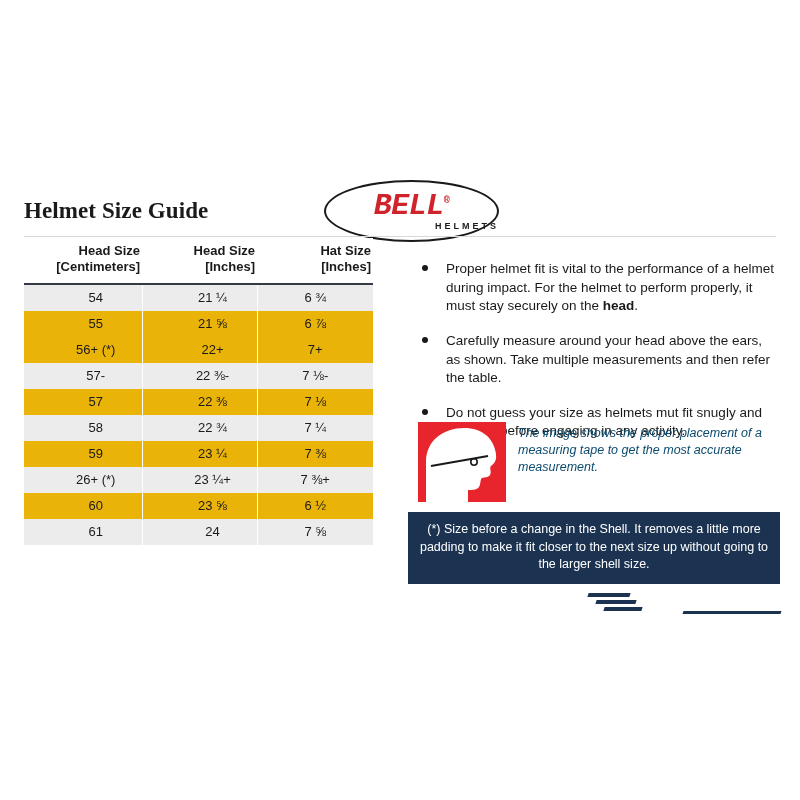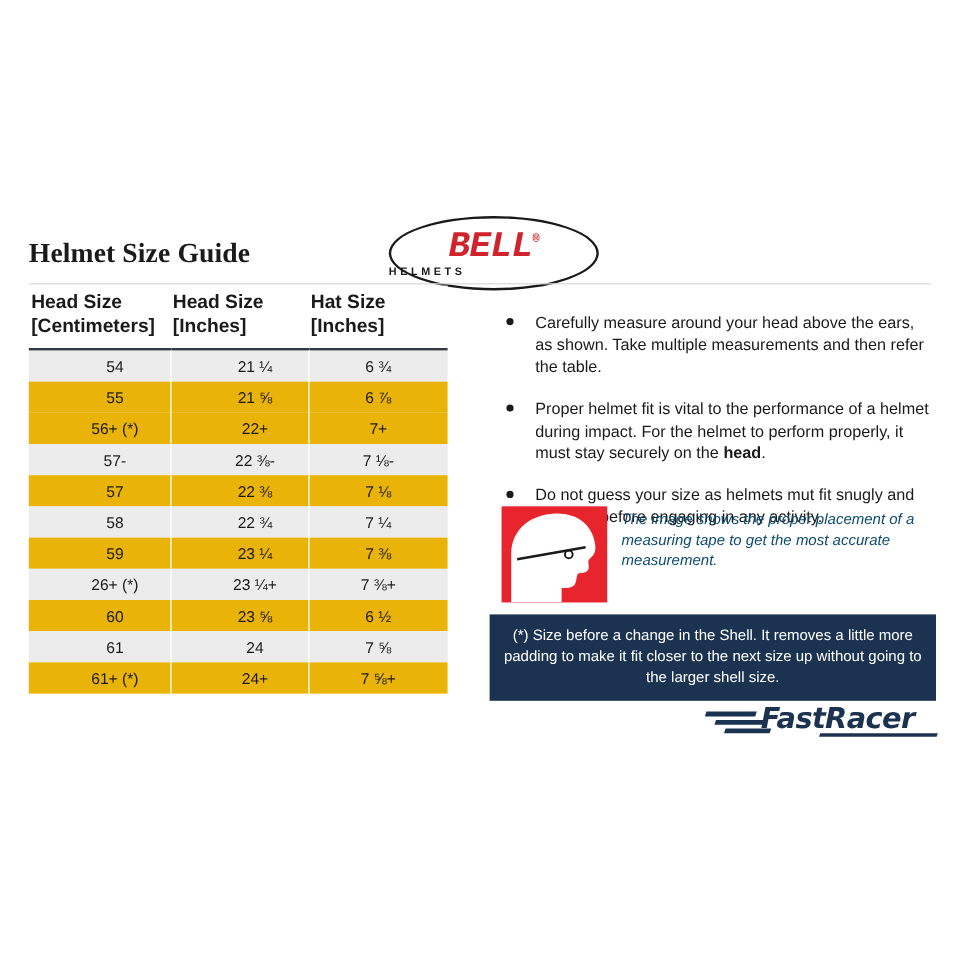--- a/index.html
+++ b/index.html
@@ -77,21 +77,21 @@
   .bell-reg {
     font-size: 10px;
     vertical-align: super;
     color: #d0232b;
   }
   .bell-sub {
     position: absolute;
     left: 0;
     top: 41px;
     width: 175px;
-    text-align: left;
+    text-align: right;
     font-size: 9px;
     font-weight: bold;
     letter-spacing: 3px;
     color: #1a1a1a;
   }
   .header-rule {
     position: absolute;
     left: 24px;
     top: 76px;
     width: 752px;
@@ -102,27 +102,27 @@
   .size-table {
     position: absolute;
     left: 24px;
     top: 78px;
     width: 349px;
     border-collapse: collapse;
     font-size: 13px;
   }
   .size-table th {
     background: #ffffff;
-    font-size: 16px;
+    font-size: 13px;
     font-weight: bold;
     color: #1a1a1a;
     padding: 5px 2px 7px 2px;
     line-height: 1.25;
     border-bottom: 2px solid #333a44;
-    text-align: left;
+    text-align: right;
   }
   .size-table th .unit {
     font-weight: bold;
     display: block;
   }
   .size-table td {
     text-align: center;
     padding: 5px 2px;
     color: #1a1a1a;
     height: 16px;
@@ -310,36 +310,31 @@
         <tr class="even">
           <td class="c0">60</td>
           <td class="c1">23 ⅝</td>
           <td class="c2">6 ½</td>
         </tr>
         <tr class="odd">
           <td class="c0">61</td>
           <td class="c1">24</td>
           <td class="c2">7 ⅝</td>
         </tr>
-        <tr class="even">
-          <td class="c0">61+ (*)</td>
-          <td class="c1">24+</td>
-          <td class="c2">7 ⅝+</td>
-        </tr>
       </tbody>
     </table>
 
     <div class="bullets">
       <div class="bullet">
         <span class="dot"></span>
-        <span>Carefully measure around your head above the ears, as shown. Take multiple measurements and then refer the table.</span>
+        <span>Proper helmet fit is vital to the performance of a helmet during impact. For the helmet to perform properly, it must stay securely on the </span><b>head</b><span>.</span>
       </div>
       <div class="bullet">
         <span class="dot"></span>
-        <span>Proper helmet fit is vital to the performance of a helmet during impact. For the helmet to perform properly, it must stay securely on the </span><b>head</b><span>.</span>
+        <span>Carefully measure around your head above the ears, as shown. Take multiple measurements and then refer the table.</span>
       </div>
       <div class="bullet">
         <span class="dot"></span>
         <span>Do not guess your size as helmets mut fit snugly and securely before engaging in any activity.</span>
       </div>
     </div>
 
     <div class="head-figure">
       <svg width="88" height="80" viewBox="0 0 88 80">
         <rect x="0" y="0" width="88" height="80" fill="#e8242c"></rect>
@@ -351,18 +346,17 @@
     </div>
 
     <div class="caption">The image shows the proper placement of a measuring tape to get the most accurate measurement.</div>
 
     <div class="note-box">(*) Size before a change in the Shell. It removes a little more padding to make it fit closer to the next size up without going to the larger shell size.</div>
 
     <div class="fastracer">
       <div class="fr-bar" style="left:0px; top:8px; width:42px; height:4px;"></div>
       <div class="fr-bar" style="left:8px; top:15px; width:40px; height:4px;"></div>
       <div class="fr-bar" style="left:16px; top:22px; width:38px; height:4px;"></div>
-      <div class="fr-text"><span>Fast</span><span>Racer</span></div>
       <div class="fr-underline"></div>
     </div>
 
   </div>
 </div>
 
 </body></html>

